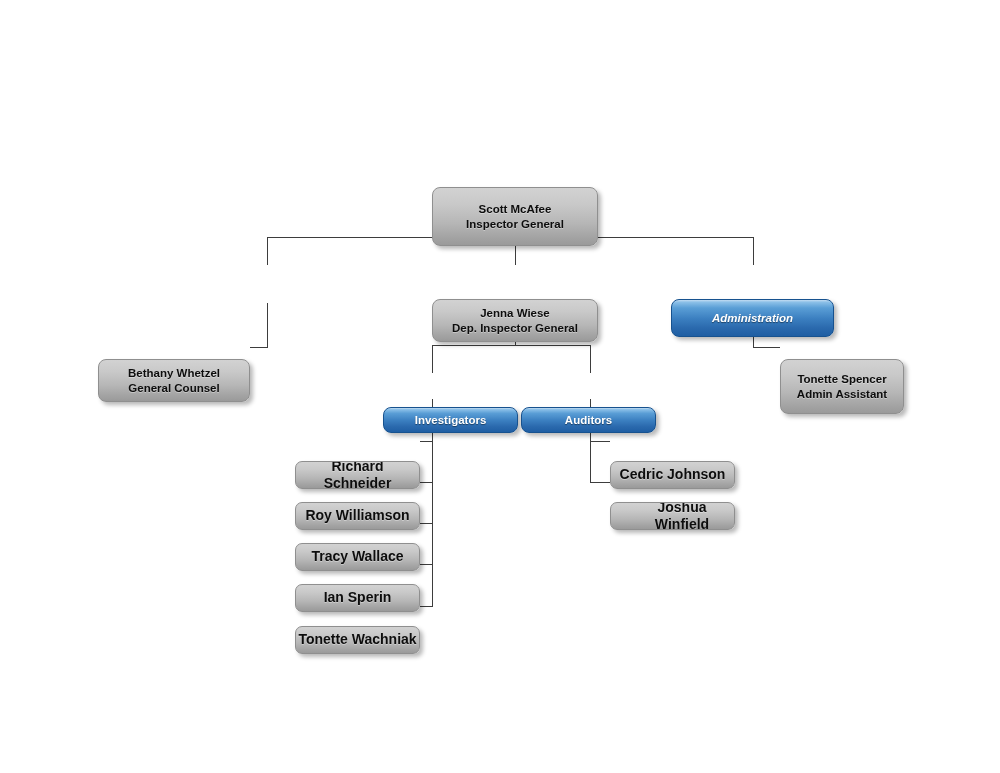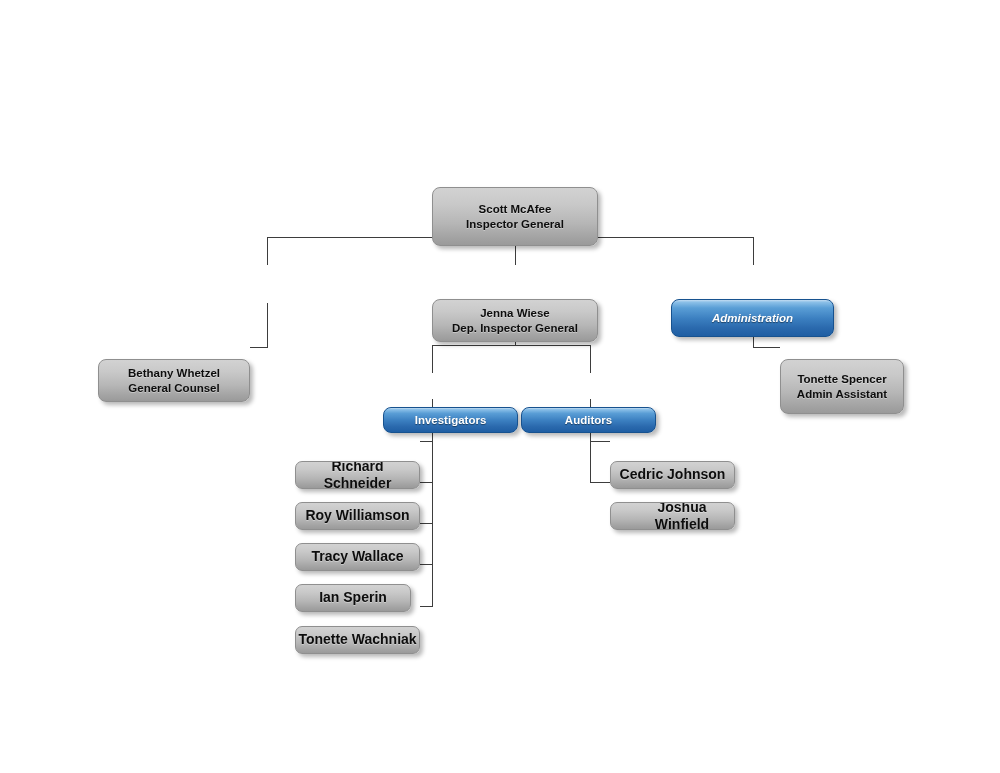--- a/index.html
+++ b/index.html
@@ -157,21 +157,21 @@
 
   <div class="node gray chip" style="left:295px; top:427px; width:125px; height:28px;">
     <span class="label">Richard Schneider</span>
   </div>
   <div class="node gray chip" style="left:295px; top:468px; width:125px; height:28px;">
     <span class="label">Roy Williamson</span>
   </div>
   <div class="node gray chip" style="left:295px; top:509px; width:125px; height:28px;">
     <span class="label">Tracy Wallace</span>
   </div>
-  <div class="node gray chip" style="left:295px; top:550px; width:116px; height:28px;">
+  <div class="node gray chip" style="left:295px; top:550px; width:125px; height:28px;">
     <span class="label">Ian Sperin</span>
   </div>
   <div class="node gray chip" style="left:295px; top:592px; width:125px; height:28px;">
     <span class="label">Tonette Wachniak</span>
   </div>
 
   <div class="node gray chip" style="left:610px; top:427px; width:125px; height:28px;">
     <span class="label">Cedric Johnson</span>
   </div>
   <div class="node gray chip" style="left:610px; top:468px; width:125px; height:28px;padding-left:19px;">

